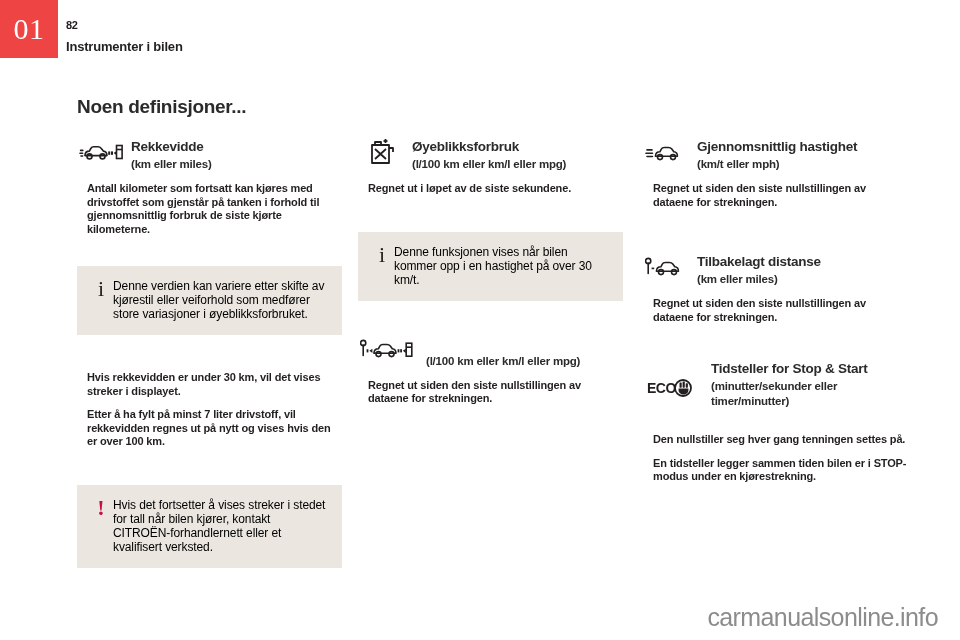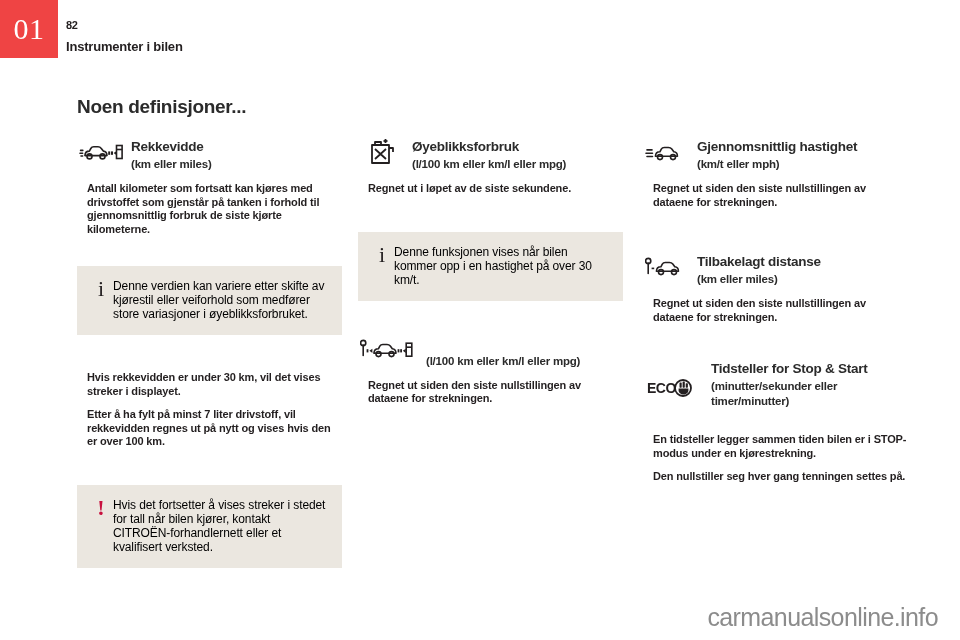--- a/index.html
+++ b/index.html
@@ -406,22 +406,22 @@
             </g>
           </svg>
         </div>
         <div class="entry-titles">
           <div class="entry-title">Tidsteller for Stop &amp; Start</div>
           <div class="entry-unit">(minutter/sekunder eller timer/minutter)</div>
         </div>
       </div>
       <div class="spacer-sm"></div>
       <div class="entry-body">
+        <p>Den nullstiller seg hver gang tenningen settes på.</p>
         <p>En tidsteller legger sammen tiden bilen er i STOP-modus under en kjørestrekning.</p>
-        <p>Den nullstiller seg hver gang tenningen settes på.</p>
       </div>
     </div>
 
   </div>
 
 </div>
 
 <div class="watermark">carmanualsonline.info</div>
 
 </body></html>

